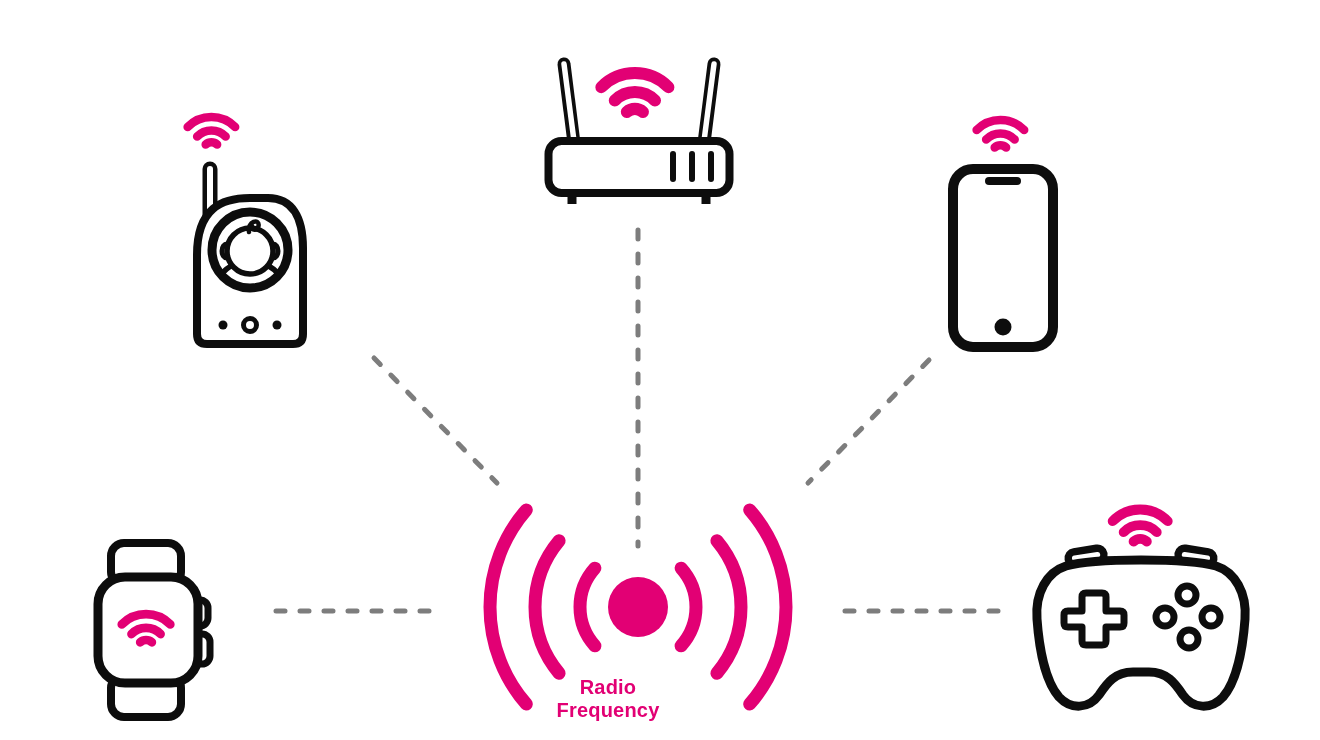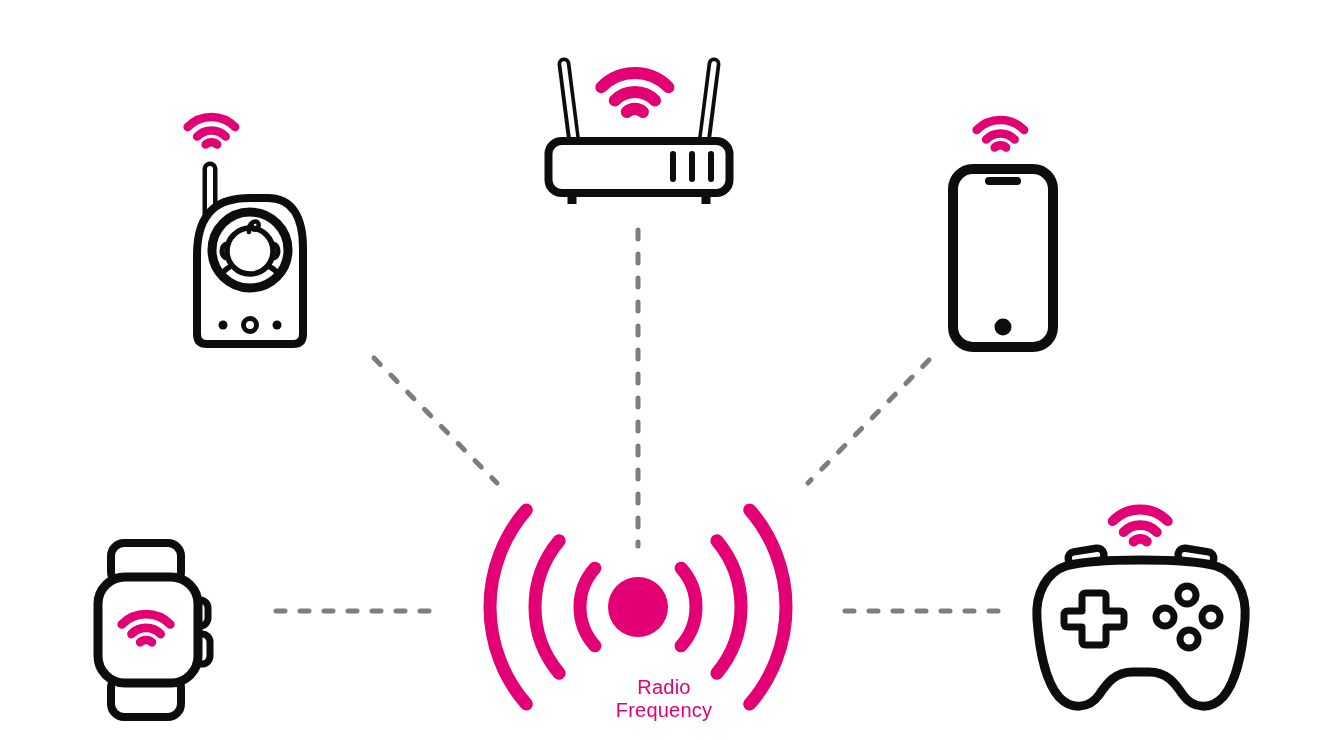--- a/index.html
+++ b/index.html
@@ -26,25 +26,25 @@
   .accent-stroke{stroke:var(--accent);fill:none;}
   .accent-fill{fill:var(--accent);}
   .dash{
     stroke:var(--connector);
     stroke-width:5;
     stroke-linecap:round;
     stroke-dasharray:9 15;
   }
   .rf-label{
     position:absolute;
-    left:602px;top:676px;width:124px;
+    left:546px;top:676px;width:124px;
     text-align:center;
     color:var(--accent);
     font-size:20px;
-    font-weight:400;
+    font-weight:700;
     line-height:1.16;
     letter-spacing:0.2px;
   }
 </style>
 </head>
 <body>
 
 <div class="canvas">
 
   <svg width="0" height="0" aria-hidden="true">

